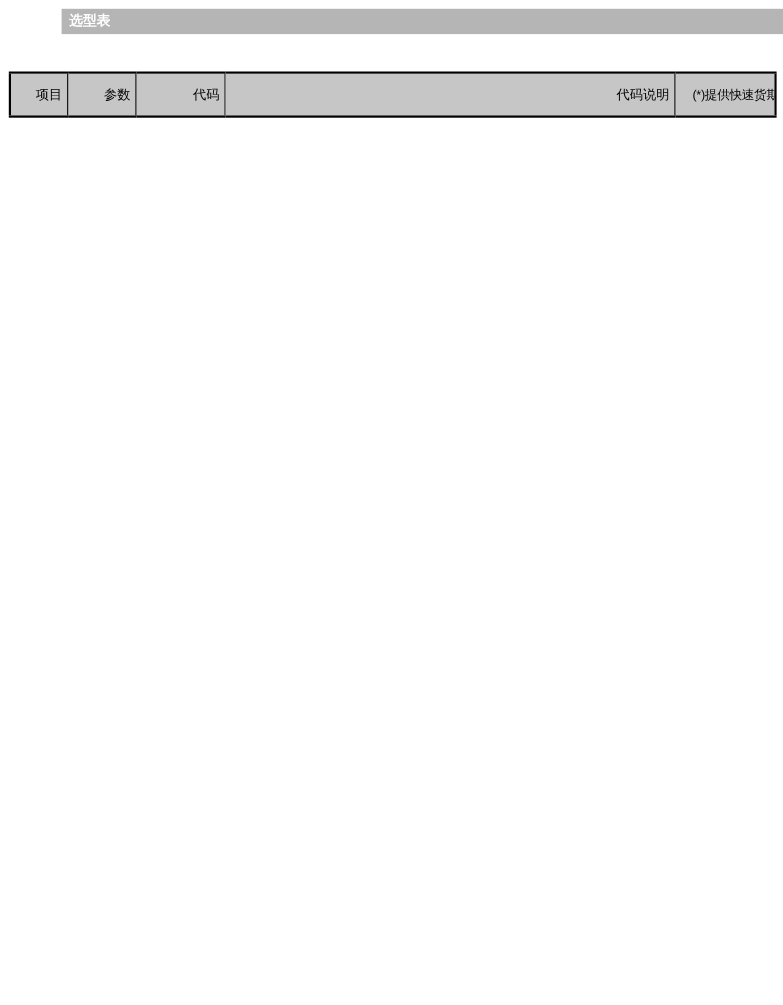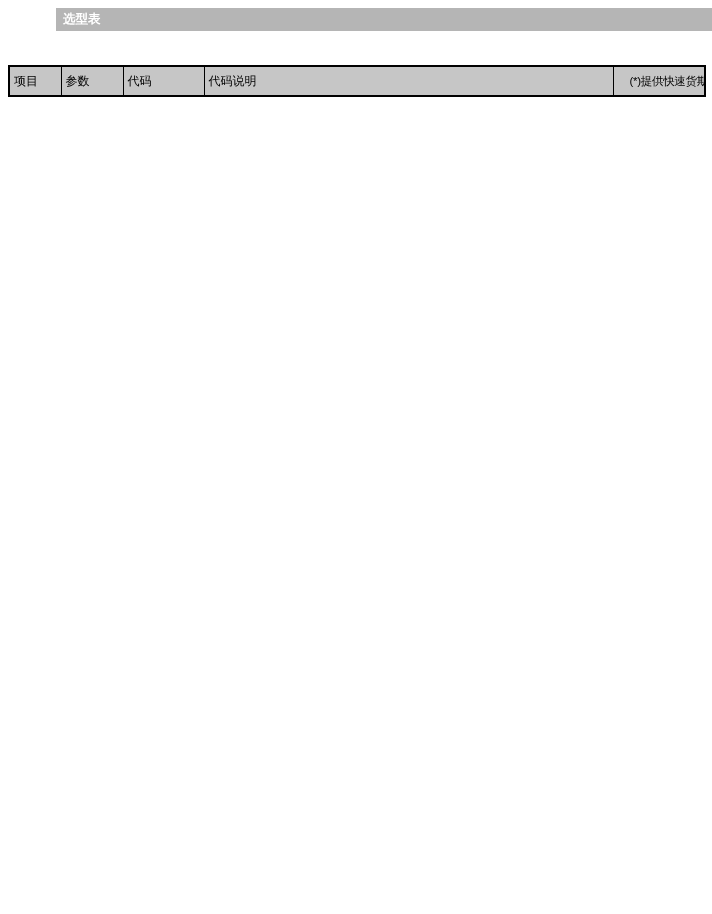--- a/index.html
+++ b/index.html
@@ -24,23 +24,23 @@
     border-collapse:collapse;table-layout:fixed;
     border:2px solid var(--border);
     font-size:12px;
   }
   table.sel th,table.sel td{
     border:1px solid var(--border);
     padding:0 4px;overflow:hidden;white-space:nowrap;
     vertical-align:middle;box-sizing:border-box;
   }
   table.sel thead th{
-    background:var(--head-bg);text-align:left;font-weight:normal;
+    background:var(--head-bg);text-align:right;font-weight:normal;
     border-top:2px solid var(--border);border-bottom:2px solid var(--border);
-    height:30px;font-size:12px;
+    height:40px;font-size:12px;
   }
   table.sel thead th.last{font-size:11.5px;letter-spacing:-0.3px;padding:0 16px;}
   .wm1{position:absolute;left:606px;top:867px;width:9px;height:16px;background:#ffffff;z-index:5;}
   .wm2{position:absolute;left:576px;top:880px;width:34px;height:5px;background:#ffffff;z-index:5;}
 </style>
 </head>
 <body>
 
 <div class="title-bar">
   <span>选型表</span>

